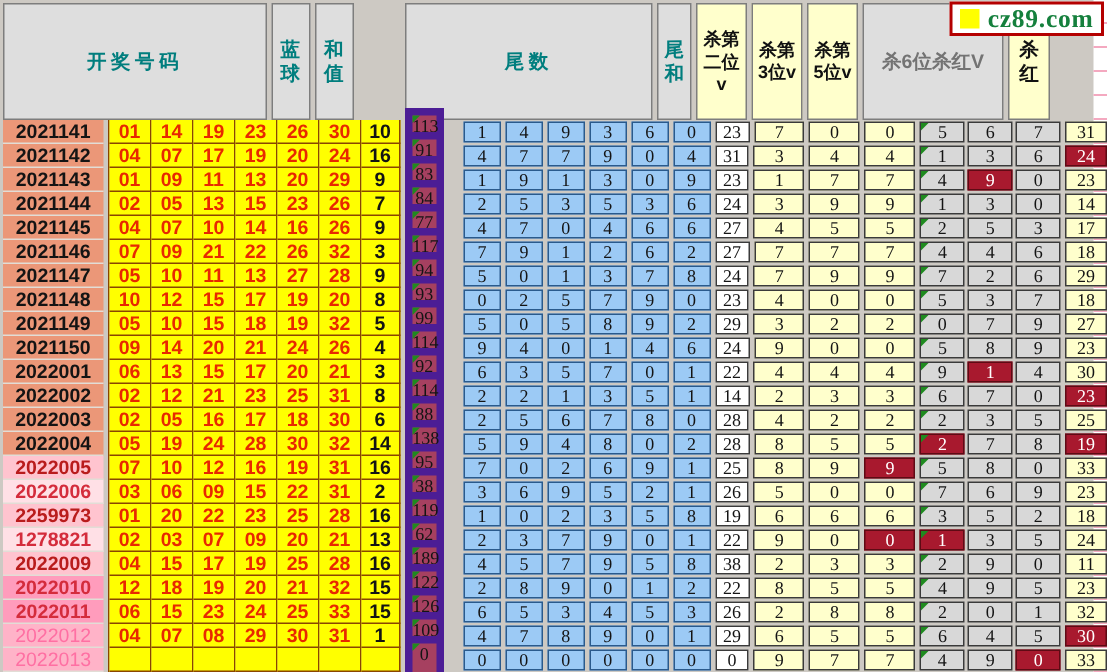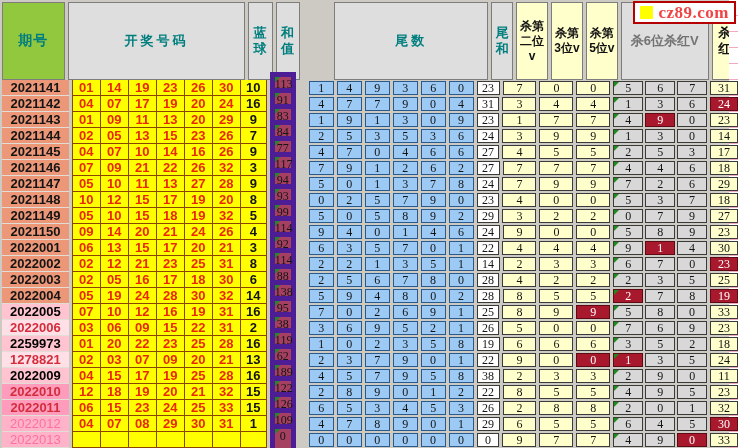--- a/index.html
+++ b/index.html
@@ -12,49 +12,49 @@
     position:absolute;top:0;right:0;width:9px;height:448px;background:#fff;
     background-image:repeating-linear-gradient(to bottom,transparent 0 15px,#f4a9c0 15px 16px);
   }
   
   .logo{
     position:absolute;top:1px;right:2px;height:23px;z-index:9;
     background:#fff;border:2px solid #B40000;display:flex;align-items:center;
     padding:0 5px;gap:5px;box-sizing:border-box;text-decoration:none;cursor:pointer;
   }
   .logo-sq{width:13px;height:13px;background:#FFFF00;display:inline-block;}
-  .logo-text{color:#ef4444;font:bold 17px "Liberation Serif",serif;letter-spacing:.5px;}
+  .logo-text{color:#15803d;font:bold 17px "Liberation Serif",serif;letter-spacing:.5px;}
   
   .hrow{display:flex;height:78px;align-items:stretch;}
   .hcell{
     box-sizing:border-box;border:1px solid #7d7d7d;background:#DEDEDE;
     color:#007E7E;font-weight:bold;font-size:13px;
     display:flex;align-items:center;justify-content:center;text-align:center;
     margin-right:3px;letter-spacing:1px;
   }
   .pre{white-space:pre-line;line-height:1.25;}
   .h-period{width:67px;background:#92C83E;font-size:14px;}
-  .h-numbers{width:190px;letter-spacing:3px;}
+  .h-numbers{width:176px;letter-spacing:3px;}
   .h-blue{width:26px;}
   .h-sum{width:26px;}
   .h-tails{width:165px;letter-spacing:3px;margin-left:31px;}
   .h-tailsum{width:23px;letter-spacing:0;}
   .h-kill{width:34px;background:#FFFFCC;color:#111;font-size:12px;letter-spacing:0;}
   .h-kill6{width:94px;color:#737373;font-size:13px;letter-spacing:0;}
   .h-killred{width:28px;background:#FFFFCC;color:#111;font-size:13px;letter-spacing:0;margin-right:0;}
   
   .rows{}
   .row{display:flex;height:16px;align-items:center;}
   .cell{box-sizing:border-box;text-align:center;position:relative;}
   .c-period{
     width:67px;height:16px;line-height:16px;margin-right:3px;
     font-weight:bold;font-size:13px;border-bottom:1px solid #e2ddd6;
   }
   .tone-salmon{background:#EB9778;color:#141414;}
-  .tone-pink1{background:#FFC4CF;color:#000000;}
+  .tone-pink1{background:#FFC4CF;color:#b91c1c;}
   .tone-pink2{background:#FFE0E6;color:#D42C3C;}
   .tone-hotpink{background:#FF9CBC;color:#D42C3C;}
   .tone-fadepink{background:#FFB3C8;color:#FF6FA3;font-weight:normal;}
   .yellow-block{
     display:flex;height:16px;margin-right:3px;
     border-left:1px solid #8A4500;box-sizing:border-box;
   }
   .c-red,.c-blue{
     height:16px;line-height:15px;background:#FFFF00;
     border-right:1px solid #8A4500;border-bottom:1px solid #8A4500;
@@ -104,21 +104,20 @@
 
 <div class="screen">
   <div class="right-strip"></div>
 
   <a class="logo">
     <span class="logo-sq"></span>
     <span class="logo-text">cz89.com</span>
   </a>
 
   <div class="hrow">
-    <div class="hcell h-period">期号</div>
     <div class="hcell h-numbers">开奖号码</div>
     <div class="hcell h-blue pre">蓝
 球</div>
     <div class="hcell h-sum pre">和
 值</div>
     <div class="hcell h-tails">尾数</div>
     <div class="hcell h-tailsum pre">尾
 和</div>
     <div class="hcell h-kill pre">杀第
 二位

